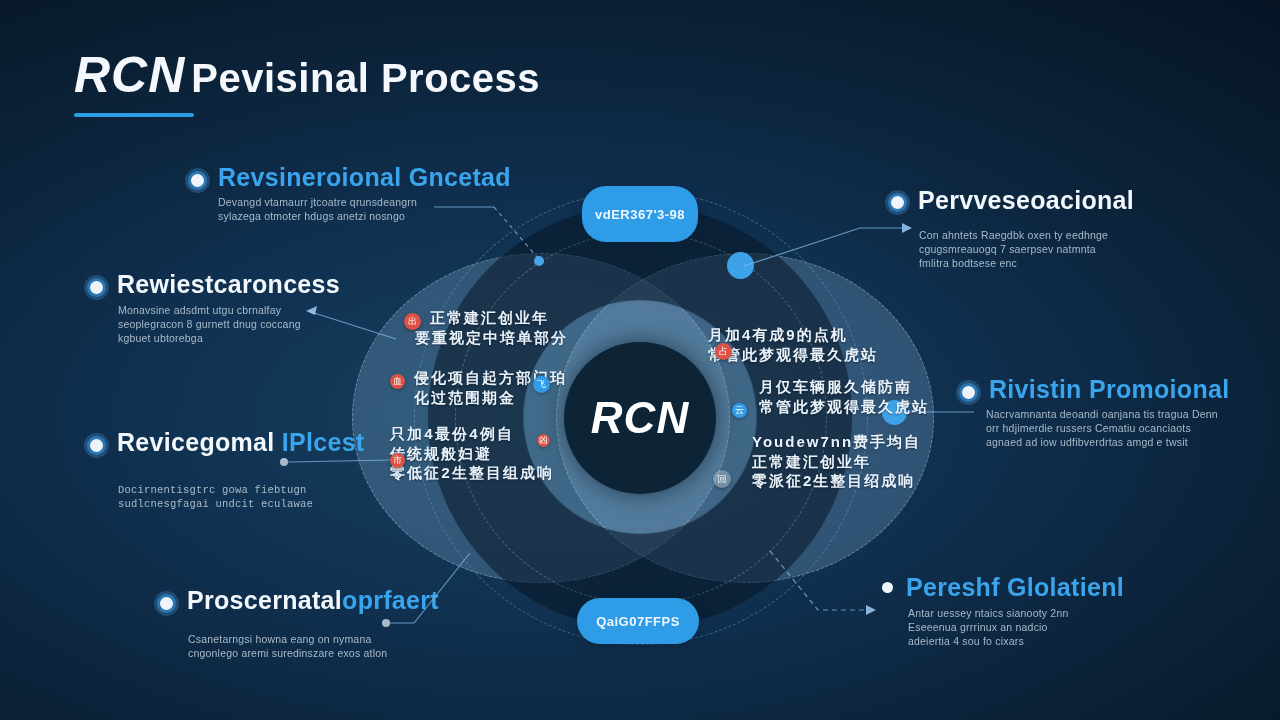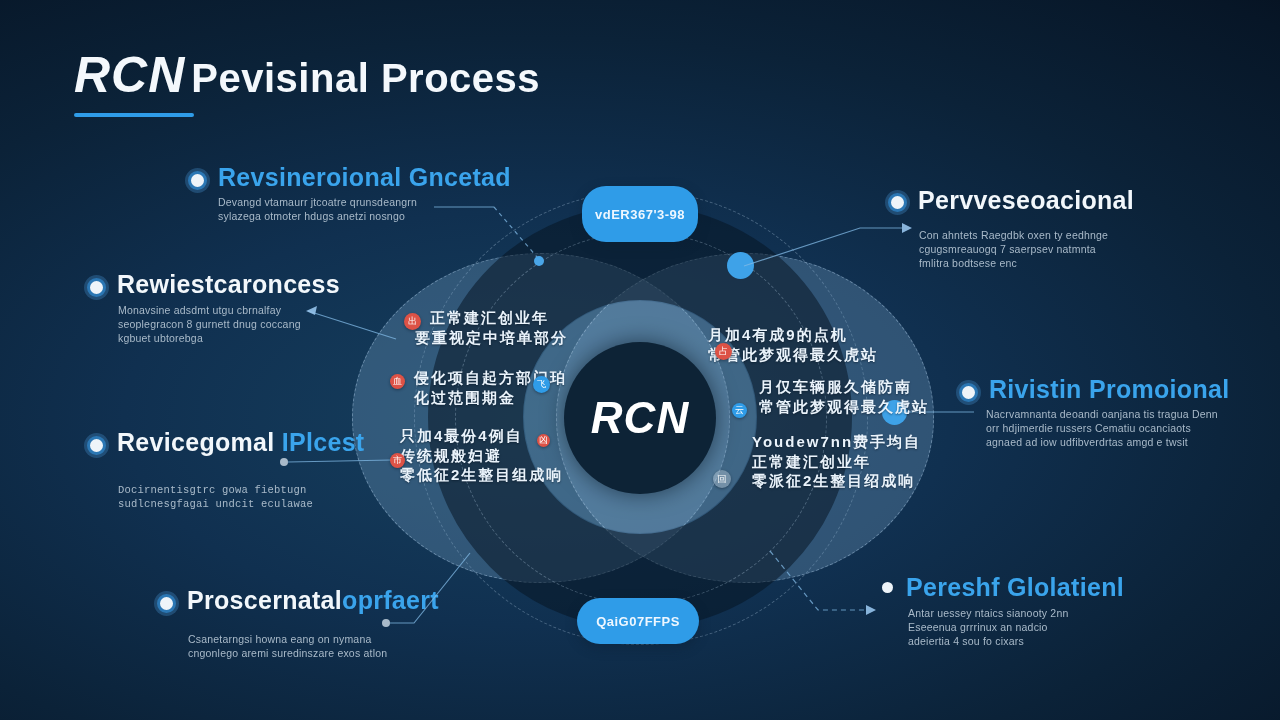--- a/index.html
+++ b/index.html
@@ -169,21 +169,21 @@
 </div>
 
 <div class="abs venn-lines" style="left:430px;top:308px;">
   <div>正常建汇创业年</div>
   <div style="margin-left:-15px;">要重视定中培单部分</div>
 </div>
 <div class="abs venn-lines" style="left:414px;top:368px;">
   <div>侵化项自起方部门珀</div>
   <div>化过范围期金</div>
 </div>
-<div class="abs venn-lines" style="left:400px;top:426px;">
+<div class="abs venn-lines" style="left:390px;top:426px;font-family:Liberation Mono, monospace;">
   <div>只加4最份4例自</div>
   <div>传统规般妇避</div>
   <div>零低征2生整目组成响</div>
 </div>
 <div class="abs venn-lines" style="left:708px;top:325px;">
   <div>月加4有成9的点机</div>
   <div>常管此梦观得最久虎站</div>
 </div>
 <div class="abs venn-lines" style="left:759px;top:377px;">
   <div>月仅车辆服久储防南</div>

